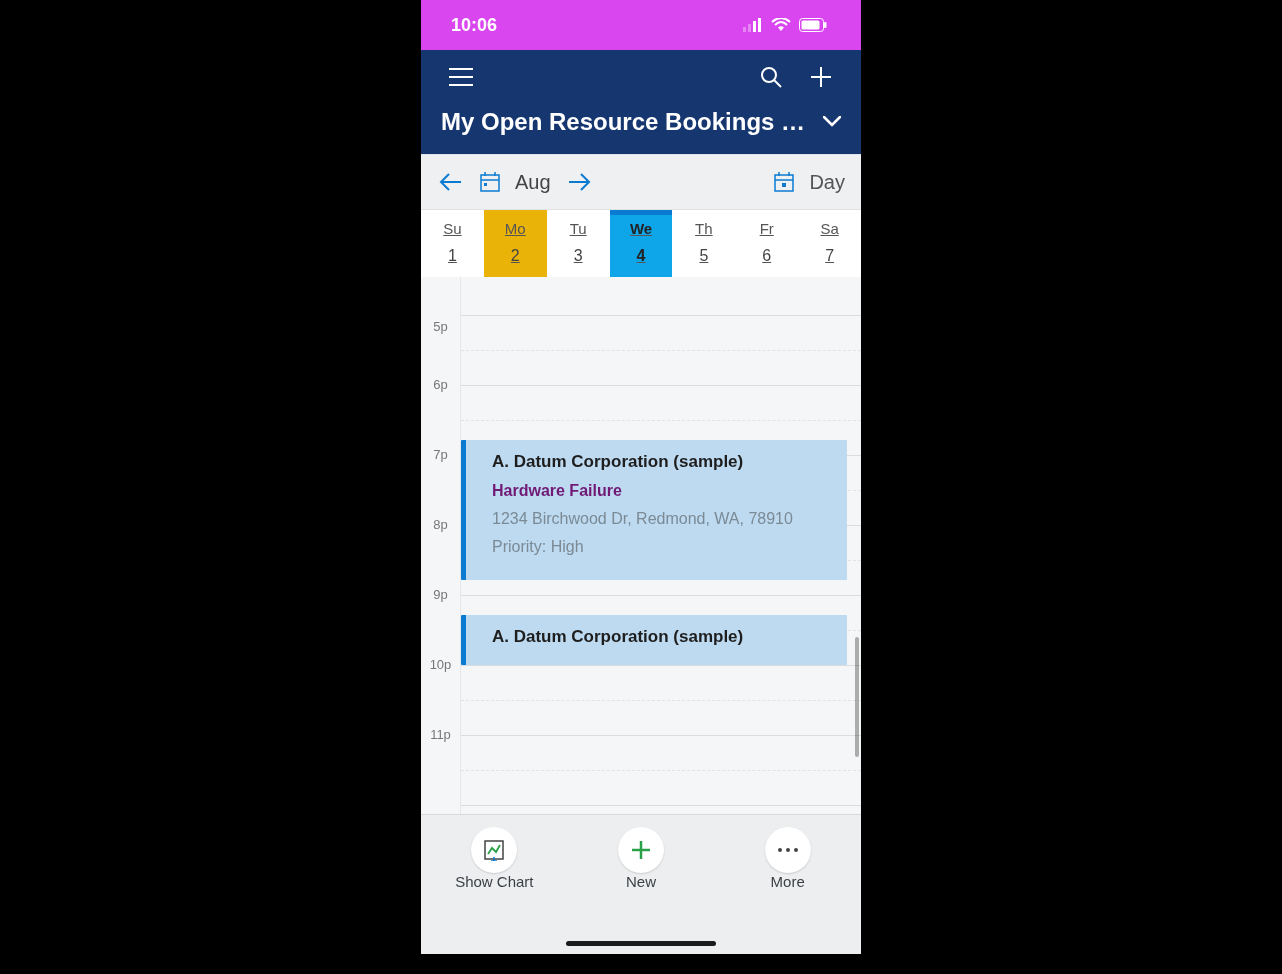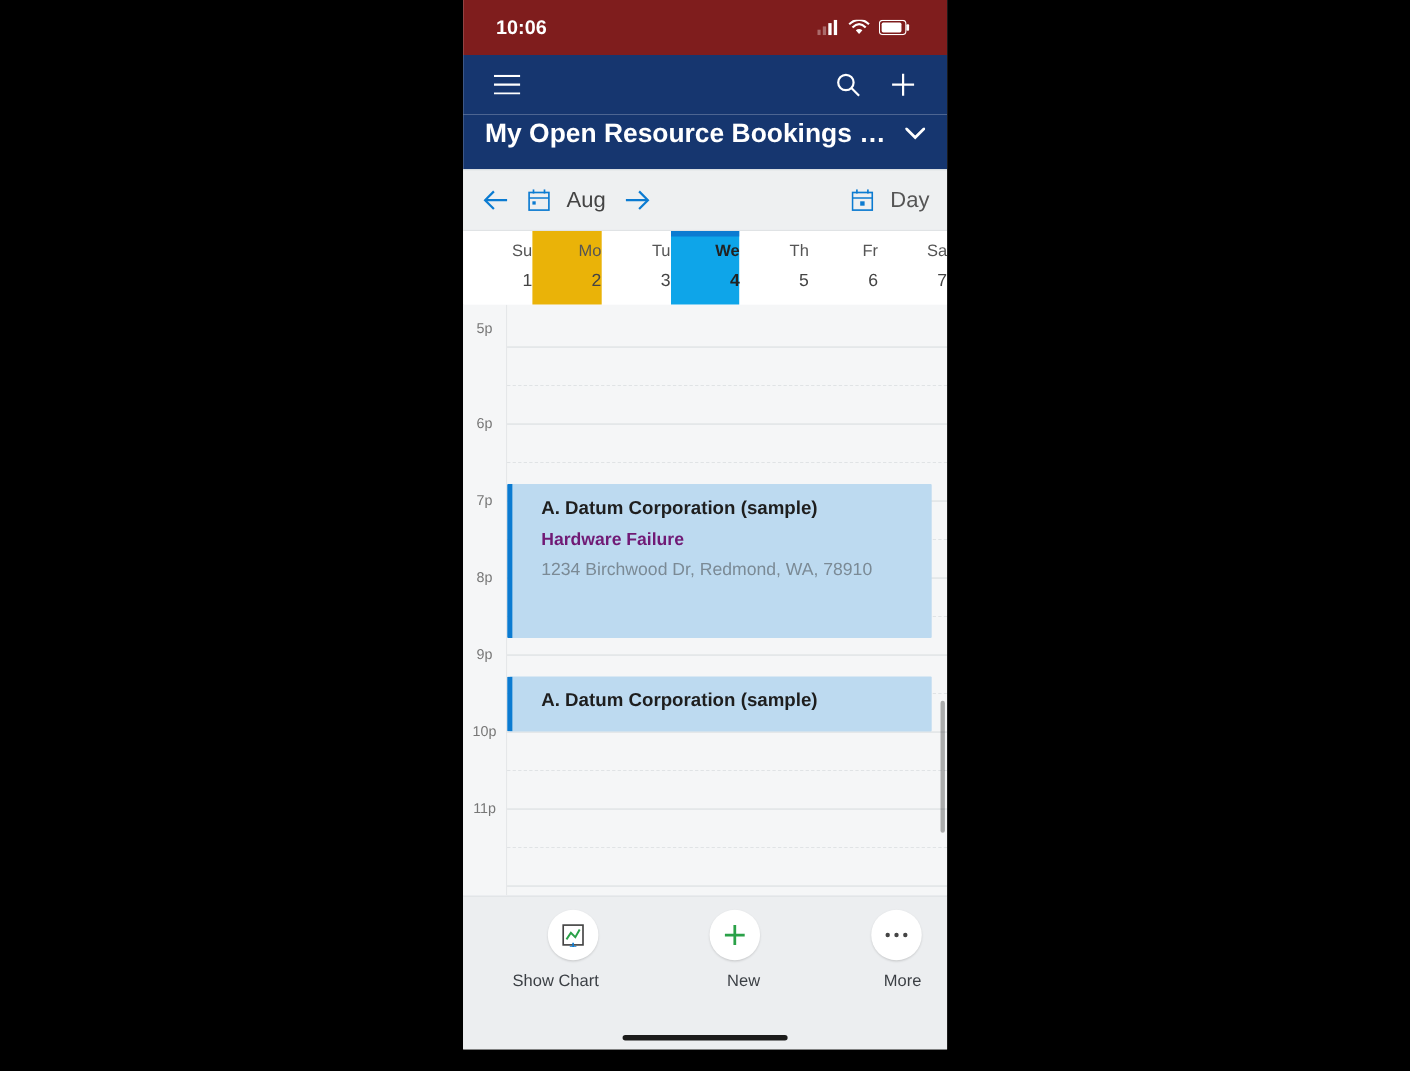--- a/index.html
+++ b/index.html
@@ -18,21 +18,21 @@
     height: 954px;
     background: #fff;
     display: flex;
     flex-direction: column;
     position: relative;
     overflow: hidden;
   }
   
   .statusbar {
     height: 50px;
-    background: #7f1d1d;
+    background: #d946ef;
     color: #fff;
     display: flex;
     align-items: center;
     justify-content: space-between;
     padding: 0 34px 0 30px;
     font-weight: 600;
     font-size: 18px;
   }
   .status-icons { display: flex; gap: 8px; align-items: center; }
   
@@ -68,22 +68,22 @@
   .arrow-btn{color:#0b7bd1;cursor:pointer;display:flex;align-items:center;justify-content:center;width:28px;height:28px;}
   .cal-icon{color:#0b7bd1;display:flex;align-items:center;justify-content:center;width:22px;height:22px;}
   .month{color:#444;font-size:20px;}
   .datenav .spacer{flex:1;}
   .view-label{color:#555;font-size:20px;}
   
   .week{
     display:flex;background:#fff;position:relative;
   }
   .weekday{
-    flex:1;text-align:right;padding:10px 0 12px 0;
-    color:#555;font-size:15px;position:relative;
+    flex:1;text-align:center;padding:10px 0 12px 0;
+    color:#555;font-size:15px;position:relative;text-decoration:underline;
   }
   .weekday .num{display:block;margin-top:10px;font-size:16px;color:#444;}
   .weekday.today{background:#0ea5e9;}
   .weekday.today .dname{font-weight:700;color:#222;}
   .weekday.today .num{font-weight:700;color:#222;}
   .weekday.highlight{background:#eab308;}
   .today-bar{position:absolute;top:0;left:0;right:0;height:5px;background:#0b7bd1;}
   
   .schedule{
     flex:1;display:flex;position:relative;background:#f5f6f7;overflow:hidden;
@@ -114,21 +114,21 @@
   .event .eprio{font-size:16px;color:#7b8a95;margin-top:10px;}
   .scrollbar-hint{
     position:absolute;right:2px;top:360px;width:4px;height:120px;background:rgba(0,0,0,.3);border-radius:2px;
   }
   
   .bottombar{
     height:140px;background:#eceef0;border-top:1px solid #d8dbde;
     display:flex;justify-content:space-around;align-items:flex-start;padding-top:12px;
   }
   .action{
-    display:flex;flex-direction:column;align-items:flex-end;gap:10px;cursor:pointer;width:100px;
+    display:flex;flex-direction:column;align-items:center;cursor:pointer;width:100px;
   }
   .circle{
     width:46px;height:46px;border-radius:50%;background:#fff;box-shadow:0 1px 2px rgba(0,0,0,.15);
     display:flex;align-items:center;justify-content:center;font-size:22px;color:#444;
   }
   .circle.green{color:#2aa148;}
   .action-label{font-size:15px;color:#3b3f44;}
   .home-ind{
     position:absolute;bottom:8px;left:50%;transform:translateX(-50%);
     width:150px;height:5px;border-radius:3px;background:#1b1b1b;
@@ -233,21 +233,21 @@
     <div class="weekday highlight"><span class="dname">Mo</span><span class="num">2</span></div>
     <div class="weekday"><span class="dname">Tu</span><span class="num">3</span></div>
     <div class="weekday today"><div class="today-bar"></div><span class="dname">We</span><span class="num">4</span></div>
     <div class="weekday"><span class="dname">Th</span><span class="num">5</span></div>
     <div class="weekday"><span class="dname">Fr</span><span class="num">6</span></div>
     <div class="weekday"><span class="dname">Sa</span><span class="num">7</span></div>
   </div>
 
   <div class="schedule">
     <div class="hours">
-      <div class="hour" style="top:14px">5p</div>
+      <div class="hour" style="top:42px">5p</div>
       <div class="hour" style="top:100px">6p</div>
       <div class="hour" style="top:170px">7p</div>
       <div class="hour" style="top:240px">8p</div>
       <div class="hour" style="top:310px">9p</div>
       <div class="hour" style="top:380px">10p</div>
       <div class="hour" style="top:450px">11p</div>
     </div>
     <div class="grid">
       <div class="gridline solid" style="top:38px"></div>
       <div class="gridline" style="top:73px"></div>
@@ -262,20 +262,21 @@
       <div class="gridline solid" style="top:388px"></div>
       <div class="gridline" style="top:423px"></div>
       <div class="gridline solid" style="top:458px"></div>
       <div class="gridline" style="top:493px"></div>
       <div class="gridline solid" style="top:528px"></div>
 
       <div class="event" style="top:163px;height:140px">
         <div class="etitle">A. Datum Corporation (sample)</div>
         <div class="esub">Hardware Failure</div>
         <div class="eaddr">1234 Birchwood Dr, Redmond, WA, 78910</div>
+        <div class="eprio">Priority: High</div>
       </div>
 
       <div class="event" style="top:338px;height:50px">
         <div class="etitle">A. Datum Corporation (sample)</div>
       </div>
 
       <div class="scrollbar-hint"></div>
     </div>
   </div>
 

